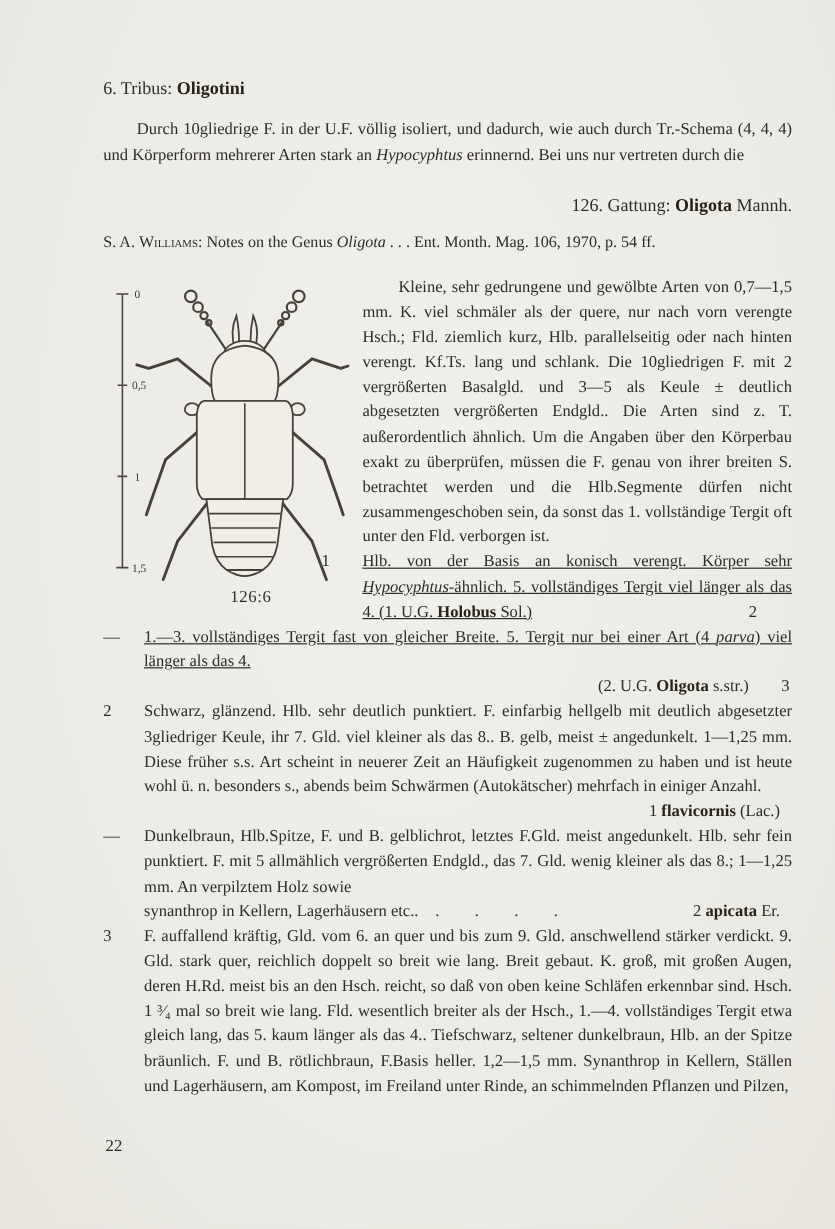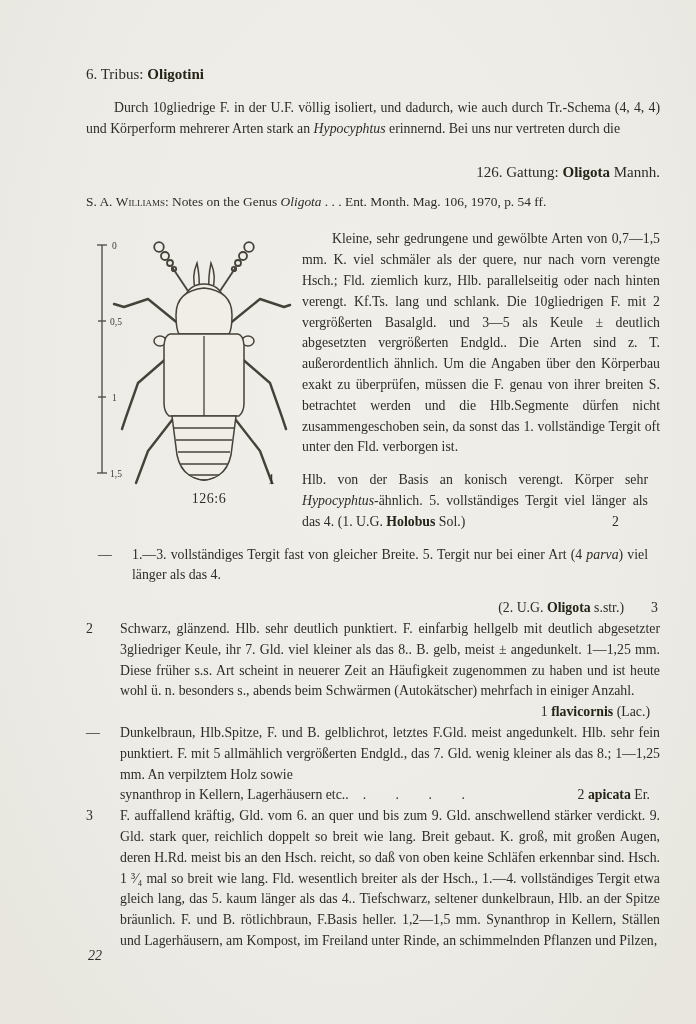--- a/index.html
+++ b/index.html
@@ -20,31 +20,31 @@
   h1,h2{margin:0;font-size:15px;font-weight:400;line-height:21px;}
   h1{margin-bottom:13px;}
   h2{margin-bottom:9px;}
   .intro{margin:0 0 22px;text-align:justify;text-indent:28px;}
   .reference{margin:0 0 17px;font-size:13.4px;white-space:nowrap;}
   .content{margin-top:0;}
   .figure{float:left;width:206px;margin:6px 10px 2px 0;}
   .figure svg{display:block;}
   .caption{font-weight:400;font-size:14px;letter-spacing:.5px;text-align:center;padding-left:40px;margin-top:2px;}
   .desc{margin:0;text-align:justify;text-indent:30px;}
-  .kc{position:relative;text-align:justify;padding-left:34px;text-indent:-34px;margin:12px;}
+  .kc{position:relative;text-align:justify;padding-left:34px;text-indent:-34px;margin:0;text-decoration:underline;}
   .tail{position:relative;text-align:right;padding-right:36px;}
   .entry{position:relative;padding-left:34px;margin:0;}
   .entry .body{text-align:justify;text-indent:-34px;}
   .mk{display:inline-block;width:34px;text-indent:0;}
   .trailer{display:flex;align-items:baseline;text-indent:0;padding-right:10px;}
   .t-left{white-space:nowrap;}
   .t-dots{flex:1 1 auto;overflow:hidden;white-space:nowrap;word-spacing:26px;padding:0 14px;color:#3a3832;}
   .t-right{white-space:nowrap;}
   .ref{position:absolute;right:2px;bottom:0;}
-  .page-number{position:absolute;left:88px;top:946px;font-size:14px;font-style:italic;}
+  .page-number{position:absolute;left:88px;top:946px;font-size:14px;}
   b,.b{font-weight:700;color:#262419;}
   .clear{clear:both;}
 </style>
 </head>
 <body>
 
 <div class="page">
 
   <h1><span>6. Tribus: </span><span class="b">Oligotini</span></h1>
 

